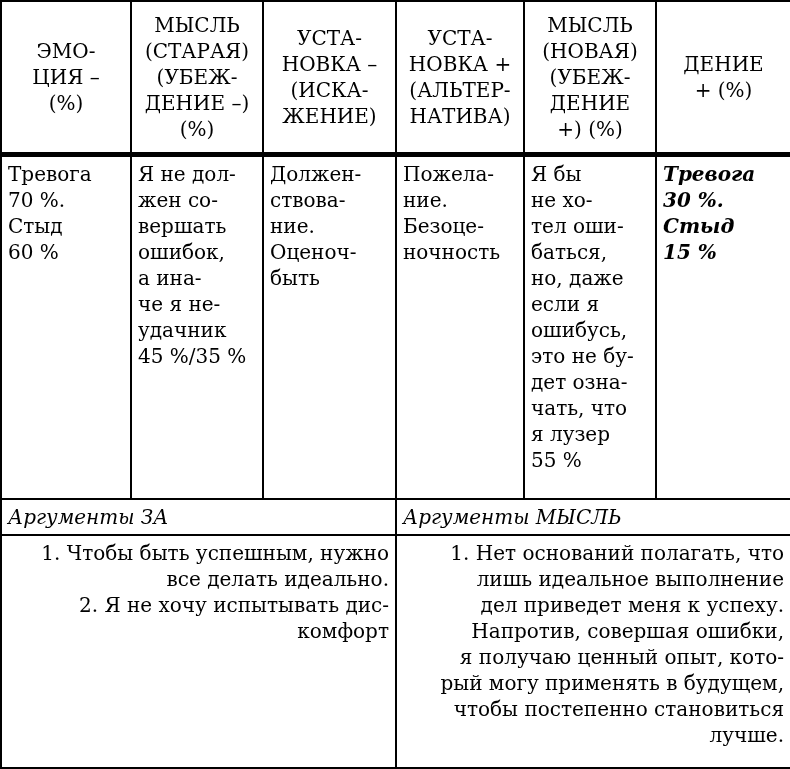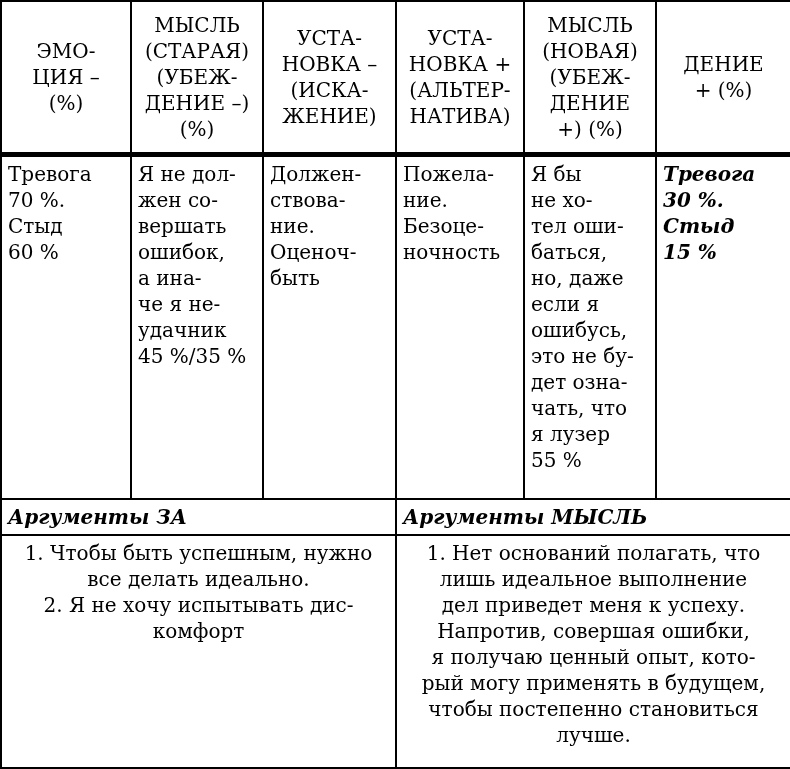--- a/index.html
+++ b/index.html
@@ -45,29 +45,29 @@
   tr.body-row { height: 345px; }
   tr.body-row td {
     text-align: left;
     vertical-align: top;
   }
   td.emotion-new {
     font-style: italic;
     font-weight: bold;
   }
   
-  tr.args-row { height: 24px; font-weight: bold; }
+  tr.args-row { height: 24px; }
   tr.args-row td {
     font-style: italic;
     vertical-align: middle;
     text-align: left;
   }
   
   tr.bottom-row td {
-    text-align: center;
+    text-align: right;
     vertical-align: top;
   }
 </style>
 </head>
 <body>
 
 <div class="sheet">
   <table class="cbt-table">
     <colgroup>
       <col style="width:130px">

